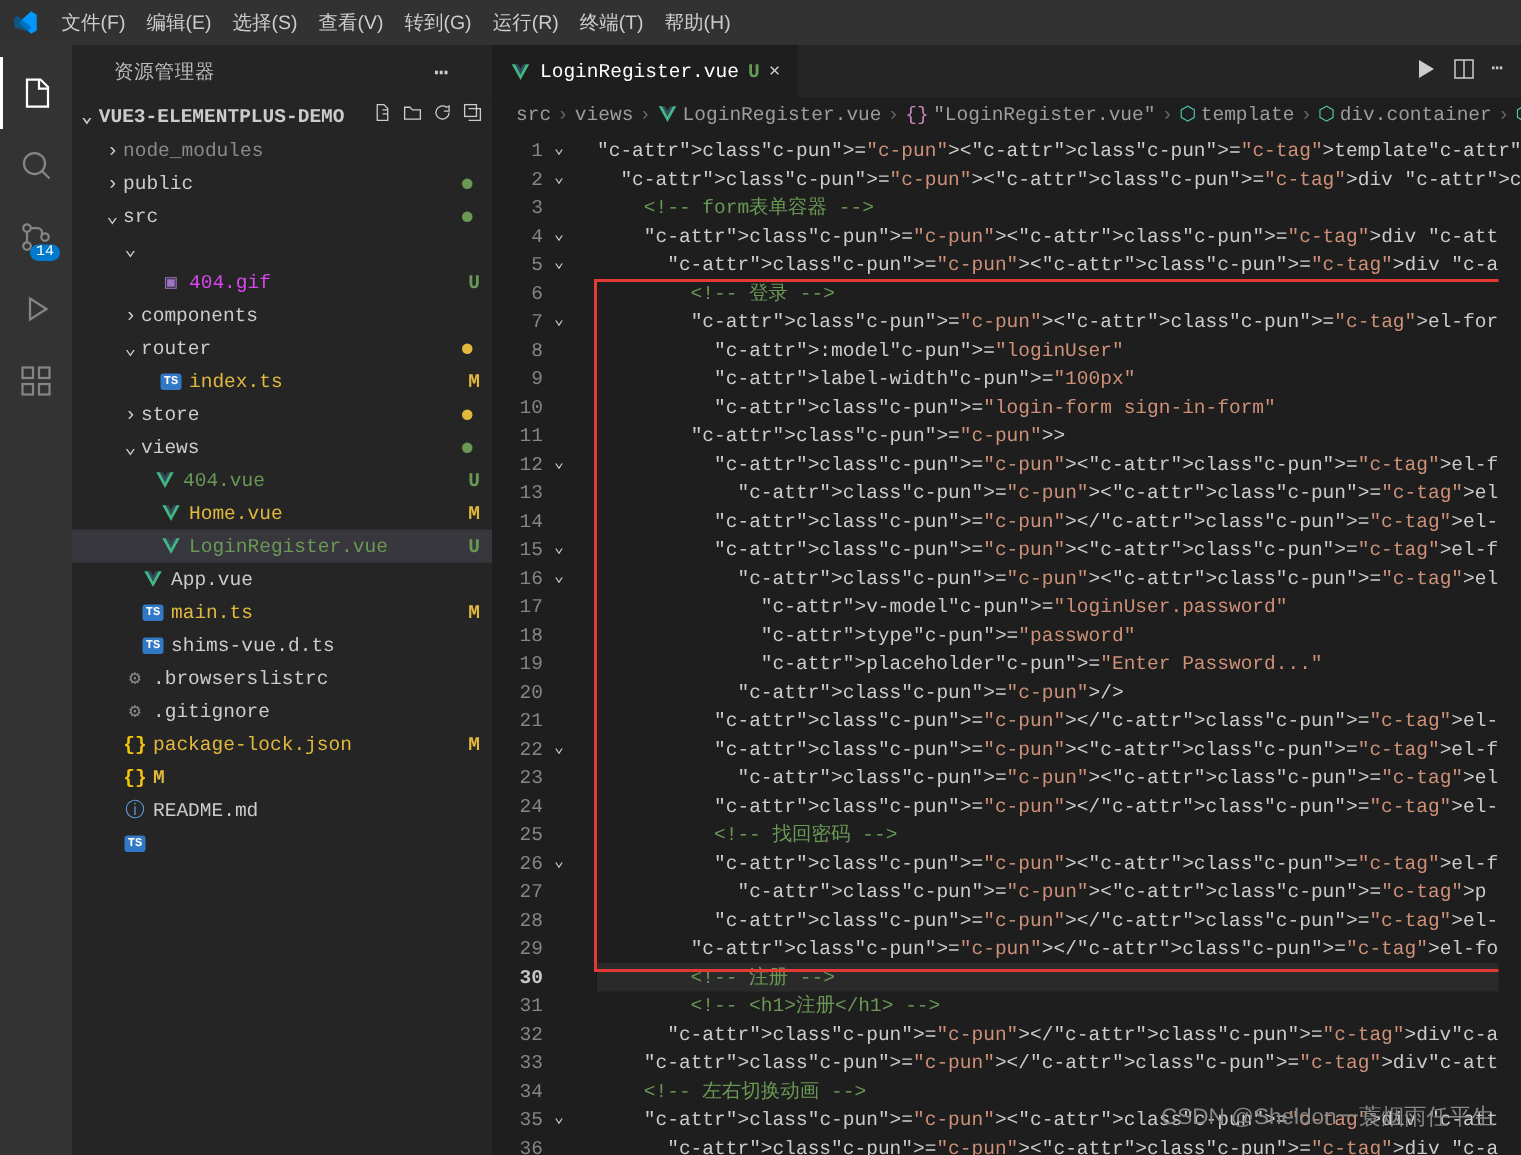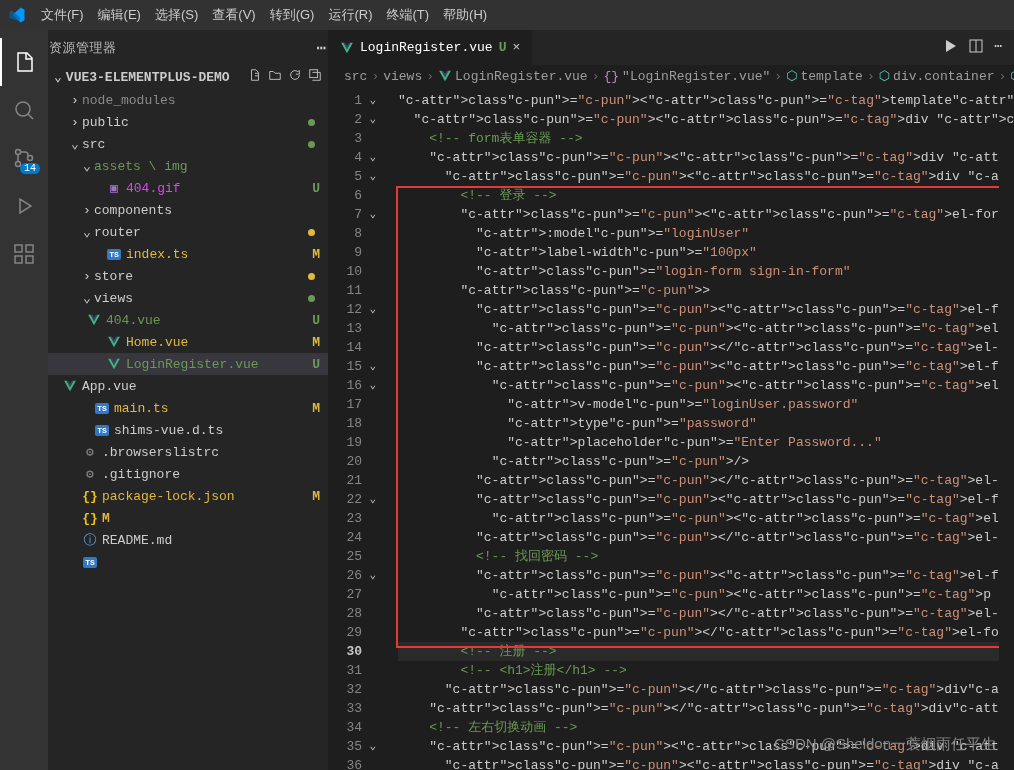--- a/index.html
+++ b/index.html
@@ -12,21 +12,21 @@
 
 .main { display:flex; height:740px; }
 
 .activitybar { width:48px; background:#333; display:flex; flex-direction:column; align-items:center; padding-top:8px; }
 .activitybar .act-item { width:48px; height:48px; display:flex; align-items:center; justify-content:center; position:relative; cursor:pointer; color:#858585; }
 .activitybar .act-item.active { color:#fff; border-left:2px solid #fff; }
 .activitybar svg { width:24px; height:24px; }
 .act-badge { position:absolute; bottom:8px; right:8px; background:#007acc; color:#fff; border-radius:8px; font-size:10px; padding:0 4px; min-width:14px; text-align:center; }
 
 .sidebar { width:280px; background:#252526; display:flex; flex-direction:column; }
-.side-head { height:35px; display:flex; align-items:center; justify-content:space-between; padding:0 1px; color:#bbb; font-size:11px; letter-spacing:0.5px; font-family:sans-serif; }
+.side-head { height:35px; display:flex; align-items:center; justify-content:space-between; padding:0 28px; color:#bbb; font-size:11px; letter-spacing:0.5px; font-family:sans-serif; }
 .side-head .actions { color:#ccc; cursor:pointer; font-size:16px; letter-spacing:1px;}
 .side-section { height:24px; display:flex; align-items:center; padding:0 6px; color:#ccc; font-size:11px; font-weight:bold; cursor:pointer; font-family:sans-serif;}
 .side-section .chev { margin-right:4px; }
 .side-section .sec-actions { margin-left:auto; display:flex; gap:6px; color:#ccc; }
 .side-section .sec-actions span { cursor:pointer; }
 .tree { overflow-y:auto; flex:1; font-family:sans-serif; font-size:13px; }
 .tree-item { height:22px; display:flex; align-items:center; color:#ccc; cursor:pointer; padding-right:8px; }
 .tree-item.active { background:#37373d; }
 .tree-item .chev { width:14px; display:inline-block; text-align:center; color:#ccc; }
 .tree-item .icon { width:16px; margin-right:4px; display:inline-flex; align-items:center; justify-content:center; }
@@ -152,21 +152,20 @@
           <span class="label">public</span>
           <span class="dot-U"></span>
         </div>
         <div class="tree-item" style="padding-left:20px">
           <span class="chev">⌄</span>
           <span class="label">src</span>
           <span class="dot-U"></span>
         </div>
         <div class="tree-item" style="padding-left:32px">
           <span class="chev">⌄</span>
-          <span class="label" style="color:#6a9955">assets \ img</span>
         </div>
         <div class="tree-item" style="padding-left:44px">
           <span class="chev"></span>
           <span class="icon">
             <span style="color:#a074c4;">▣</span>
           </span>
           <span class="label" style="color:#d946ef">404.gif</span>
           <span class="git git-U">U</span>
         </div>
         <div class="tree-item" style="padding-left:32px">
@@ -189,21 +188,21 @@
         <div class="tree-item" style="padding-left:32px">
           <span class="chev">›</span>
           <span class="label">store</span>
           <span class="dot-M"></span>
         </div>
         <div class="tree-item" style="padding-left:32px">
           <span class="chev">⌄</span>
           <span class="label">views</span>
           <span class="dot-U"></span>
         </div>
-        <div class="tree-item" style="padding-left:24px">
+        <div class="tree-item" style="padding-left:40px">
           <span class="chev"></span>
           <span class="icon">
             <svg class="vue-icon" width="14" height="14" viewBox="0 0 24 24">
               <path d="M2 3h4l6 10L18 3h4L12 21 2 3z"></path>
               <path class="dark" d="M6 3h3l3 5 3-5h3L12 15 6 3z"></path>
             </svg>
           </span>
           <span class="label" style="color:#6a9955">404.vue</span>
           <span class="git git-U">U</span>
         </div>
@@ -222,21 +221,21 @@
           <span class="chev"></span>
           <span class="icon">
             <svg class="vue-icon" width="14" height="14" viewBox="0 0 24 24">
               <path d="M2 3h4l6 10L18 3h4L12 21 2 3z"></path>
               <path class="dark" d="M6 3h3l3 5 3-5h3L12 15 6 3z"></path>
             </svg>
           </span>
           <span class="label" style="color:#6a9955">LoginRegister.vue</span>
           <span class="git git-U">U</span>
         </div>
-        <div class="tree-item" style="">
+        <div class="tree-item" style="padding-left:32px">
           <span class="chev"></span>
           <span class="icon">
             <svg class="vue-icon" width="14" height="14" viewBox="0 0 24 24">
               <path d="M2 3h4l6 10L18 3h4L12 21 2 3z"></path>
               <path class="dark" d="M6 3h3l3 5 3-5h3L12 15 6 3z"></path>
             </svg>
           </span>
           <span class="label">App.vue</span>
         </div>
         <div class="tree-item" style="padding-left:32px">

